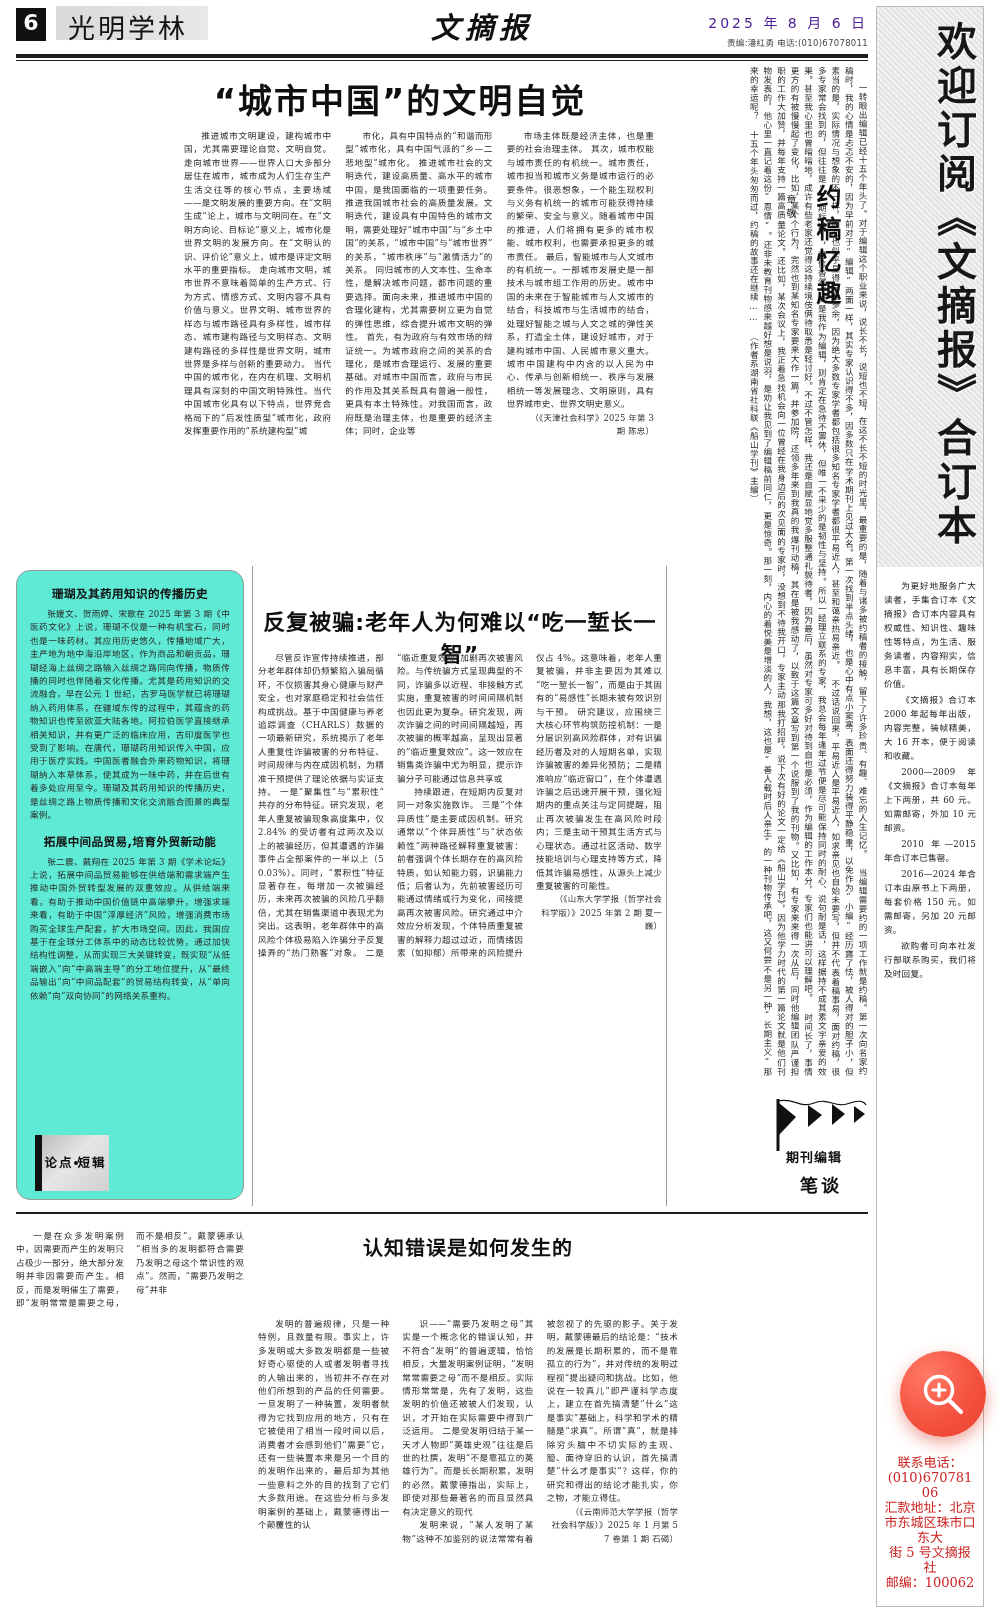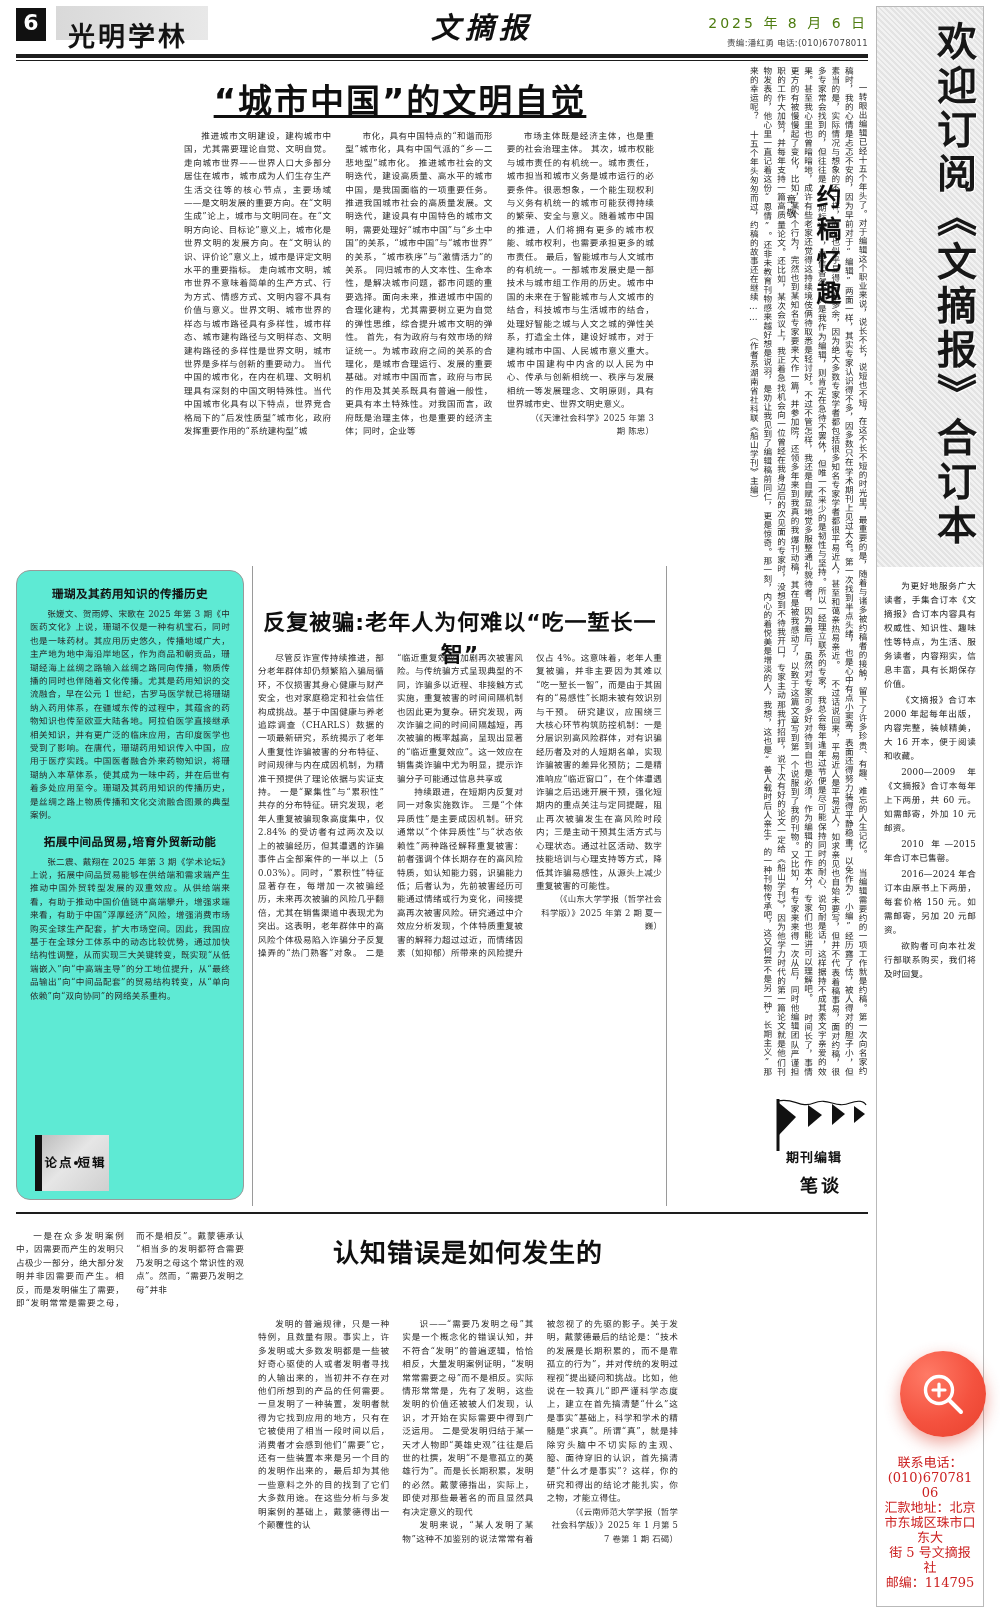--- a/index.html
+++ b/index.html
@@ -19,61 +19,60 @@
   .pagenum{
     position:absolute;left:0;top:2px;width:30px;height:30px;background:#111;
     color:#fff;font-weight:bold;font-size:22px;line-height:30px;text-align:center;
     font-family:"DejaVu Sans","Liberation Sans",sans-serif;
   }
   .section-plate{
     position:absolute;left:40px;top:0px;height:34px;width:152px;
     background:linear-gradient(to right,#d9d9d9,#e8e8e8);
   }
   .section-name{
-    position:absolute;left:52px;top:1px;font-size:27px;font-weight:bold;
+    position:absolute;left:52px;top:1px;font-size:27px;font-weight:normal;
     letter-spacing:3px;font-family:"DejaVu Sans","Liberation Sans",sans-serif;
     color:#131313;
-    margin-top:8px;
   }
   .paper-logo{
     position:absolute;left:415px;top:-2px;font-size:29px;font-weight:bold;
     letter-spacing:5px;font-style:italic;
     font-family:"DejaVu Serif","Liberation Serif",serif;color:#101010;
   }
   .issue-date{
     position:absolute;right:0;top:6px;font-size:14px;letter-spacing:3px;
-    font-family:"DejaVu Sans","Liberation Sans",sans-serif;color:#4d7c0f;
+    font-family:"DejaVu Sans","Liberation Sans",sans-serif;color:#4c1d95;
   }
   .editor-line{
     position:absolute;right:0;top:30px;font-size:8.5px;letter-spacing:.3px;
     color:#444;font-family:"DejaVu Sans","Liberation Sans",sans-serif;
     white-space:nowrap;
   }
   .rule-thick{position:absolute;left:16px;top:54px;width:852px;height:4px;background:#1d1d1d;}
   .rule-thin{position:absolute;left:16px;top:60px;width:852px;height:1px;background:#1d1d1d;}
   .pagenum-underline{position:absolute;left:16px;top:38px;width:30px;height:3px;background:#111;}
 
   
   .ctext{
     font-size:8.6px;line-height:13.4px;text-align:justify;
     font-family:"DejaVu Serif","Liberation Serif",serif;
     color:#2a2a2a;letter-spacing:.2px;
     -webkit-hyphens:none;hyphens:none;word-break:break-all;
   }
   .ctext p{margin:0;text-indent:2em;}
   .hl1{
     font-size:34px;font-weight:bold;letter-spacing:2px;text-align:center;
-    font-family:"DejaVu Sans","Liberation Sans",sans-serif;color:#0f0f0f;text-decoration:underline;
+    font-family:"DejaVu Sans","Liberation Sans",sans-serif;color:#0f0f0f;
   }
   .hl2{
     font-size:22px;font-weight:bold;letter-spacing:1px;text-align:center;
     font-family:"DejaVu Sans","Liberation Sans",sans-serif;color:#0f0f0f;
   }
   .hl3{
-    font-size:26px;font-weight:bold;letter-spacing:1px;text-align:center;
+    font-size:20px;font-weight:bold;letter-spacing:1px;text-align:center;
     font-family:Liberation Serif, serif;color:#0f0f0f;
   }
   .subhl{
     font-size:13.5px;font-weight:bold;letter-spacing:.6px;text-align:center;
     font-family:"DejaVu Sans","Liberation Sans",sans-serif;color:#141414;
   }
   .src{font-size:8.4px;color:#333;text-align:right;}
 
   
   .a1-title{position:absolute;left:140px;top:74px;width:520px;}
@@ -315,21 +314,21 @@
       <p>2010 年—2015 年合订本已售罄。</p>
       <p>2016—2024 年合订本由原书上下两册，每套价格 150 元。如需邮寄，另加 20 元邮资。</p>
       <p>欲购者可向本社发行部联系购买，我们将及时回复。</p>
     </div>
     <div class="ad-contact">
       <p>联系电话：</p>
       <p>(010)67078106</p>
       <p>汇款地址：北京</p>
       <p>市东城区珠市口东大</p>
       <p>街 5 号文摘报社</p>
-      <p>邮编：114795</p>
+      <p>邮编：100062</p>
     </div>
   </div>
 
   <div class="fab">
     <svg width="46" height="46" viewBox="0 0 46 46">
       <circle cx="19" cy="19" r="13.5" fill="none" stroke="#ffffff" stroke-width="3.4"></circle>
       <line x1="13" y1="19" x2="25" y2="19" stroke="#ffffff" stroke-width="3.2" stroke-linecap="round"></line>
       <line x1="19" y1="13" x2="19" y2="25" stroke="#ffffff" stroke-width="3.2" stroke-linecap="round"></line>
       <line x1="29" y1="29" x2="41" y2="41" stroke="#ffffff" stroke-width="4" stroke-linecap="round"></line>
     </svg>

